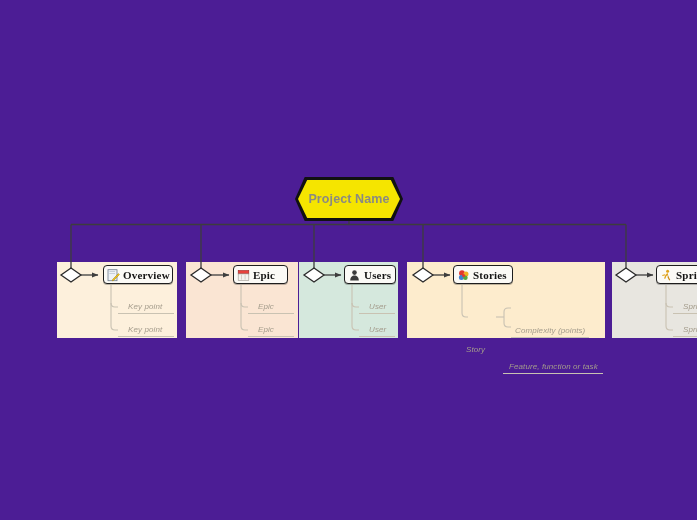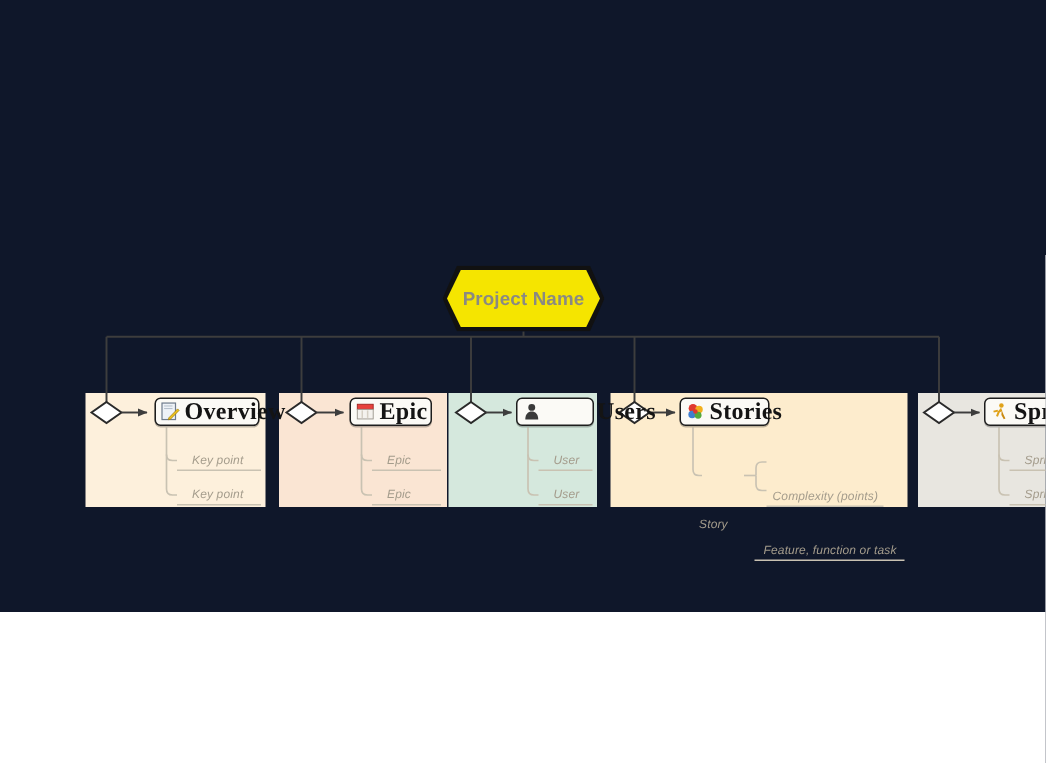--- a/index.html
+++ b/index.html
@@ -9,22 +9,22 @@
   }
   body {
     width: 697px;
     height: 520px;
     font-family: "Liberation Sans", sans-serif;
     overflow: hidden;
   }
   #canvas {
     position: relative;
     width: 697px;
-    height: 408px;
-    background: #0f172a;
+    height: 520px;
+    background: #4c1d95;
   }
 
   
   .col-band {
     position: absolute;
     top: 262px;
     height: 76px;
   }
 
   
@@ -77,21 +77,21 @@
     background: #fbfaf6;
     border: 1.4px solid #1d1d1d;
     border-radius: 4px;
     display: flex;
     align-items: center;
     padding: 0 5px 0 3px;
     box-sizing: border-box;
     box-shadow: 0 1px 0 rgba(0,0,0,0.25);
   }
   .node-label {
-    font-size: 16px;
+    font-size: 11px;
     font-weight: bold;
     color: #141414;
     white-space: nowrap;
     font-family: "Liberation Serif", serif;
     letter-spacing: 0.2px;
     margin-left: 3px;
   }
   .node-icon {
     width: 13px;
     height: 13px;
@@ -213,21 +213,21 @@
     </span>
     <span class="node-label">Epic</span>
   </div>
   <div class="sub" style="left:248px; top:299px; width:46px;">
     <span class="sub-label">Epic</span>
   </div>
   <div class="sub" style="left:248px; top:322px; width:46px;">
     <span class="sub-label">Epic</span>
   </div>
 
-  <div class="node" style="left:344px; top:265px; width:52px;gap:34px;">
+  <div class="node" style="left:344px; top:265px; width:52px;">
     <span class="node-icon">
       <svg viewBox="0 0 13 13" width="13" height="13" xmlns="http://www.w3.org/2000/svg">
         <circle cx="6.5" cy="3.6" r="2.3" fill="#3a3a3a"></circle>
         <path d="M2.2,11.6 C2.2,8 4.2,6.4 6.5,6.4 C8.8,6.4 10.8,8 10.8,11.6 z" fill="#3a3a3a"></path>
       </svg>
     </span>
     <span class="node-label">Users</span>
   </div>
   <div class="sub" style="left:359px; top:299px; width:36px;">
     <span class="sub-label">User</span>

